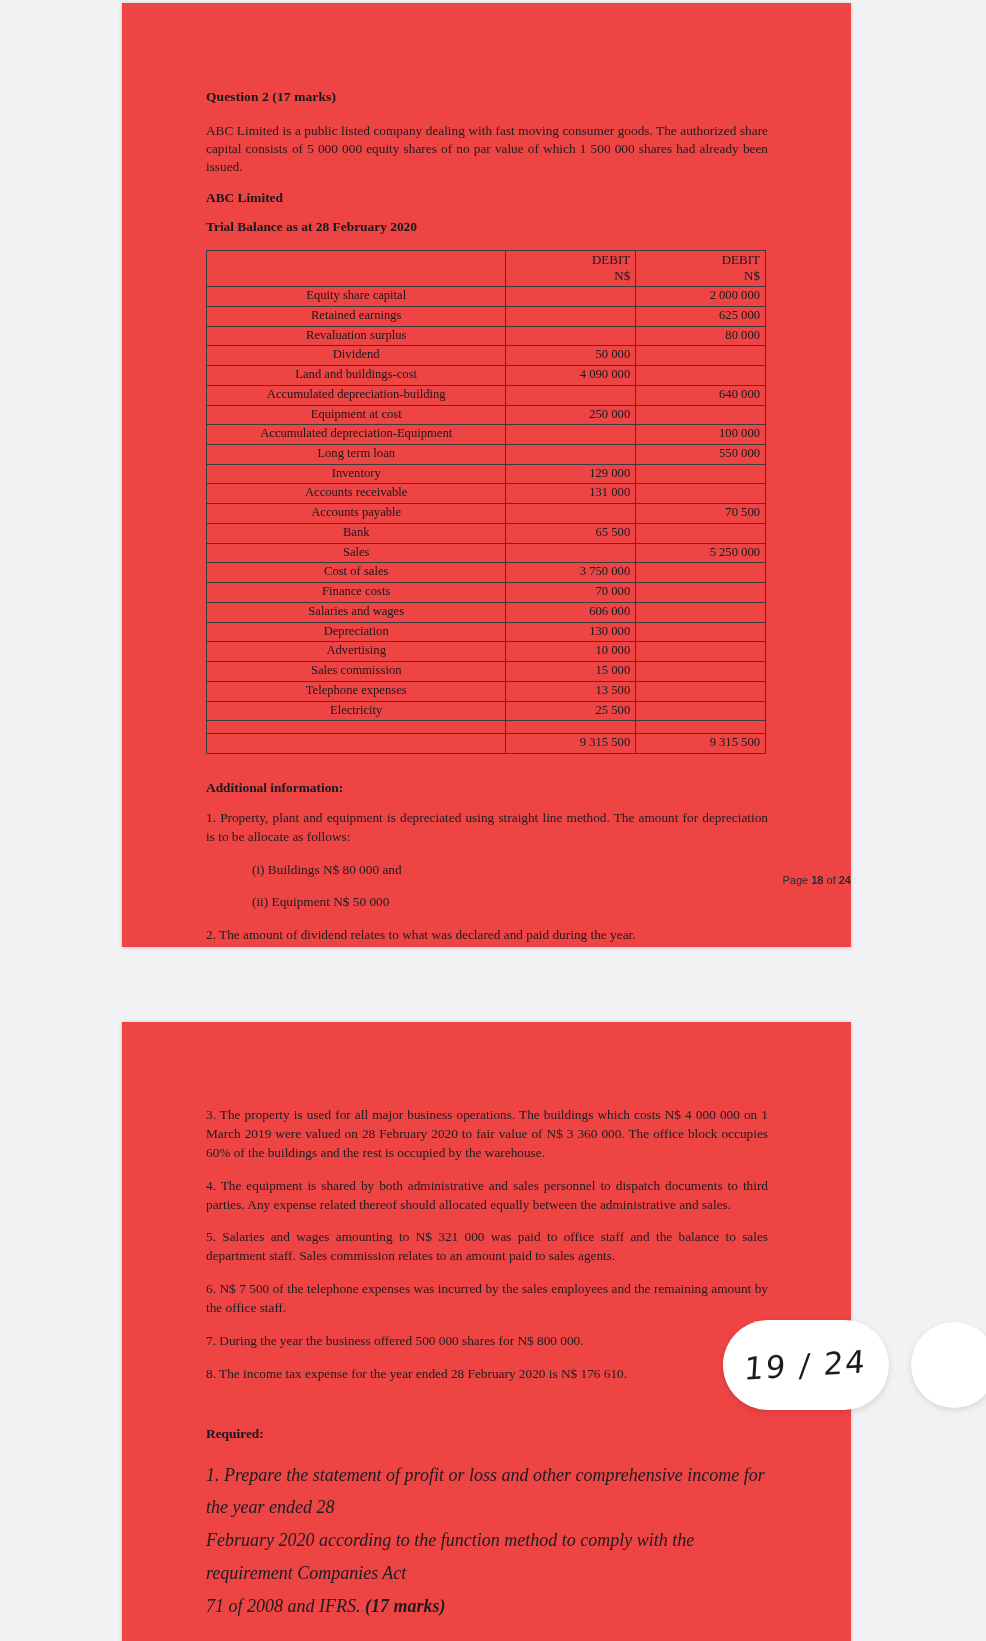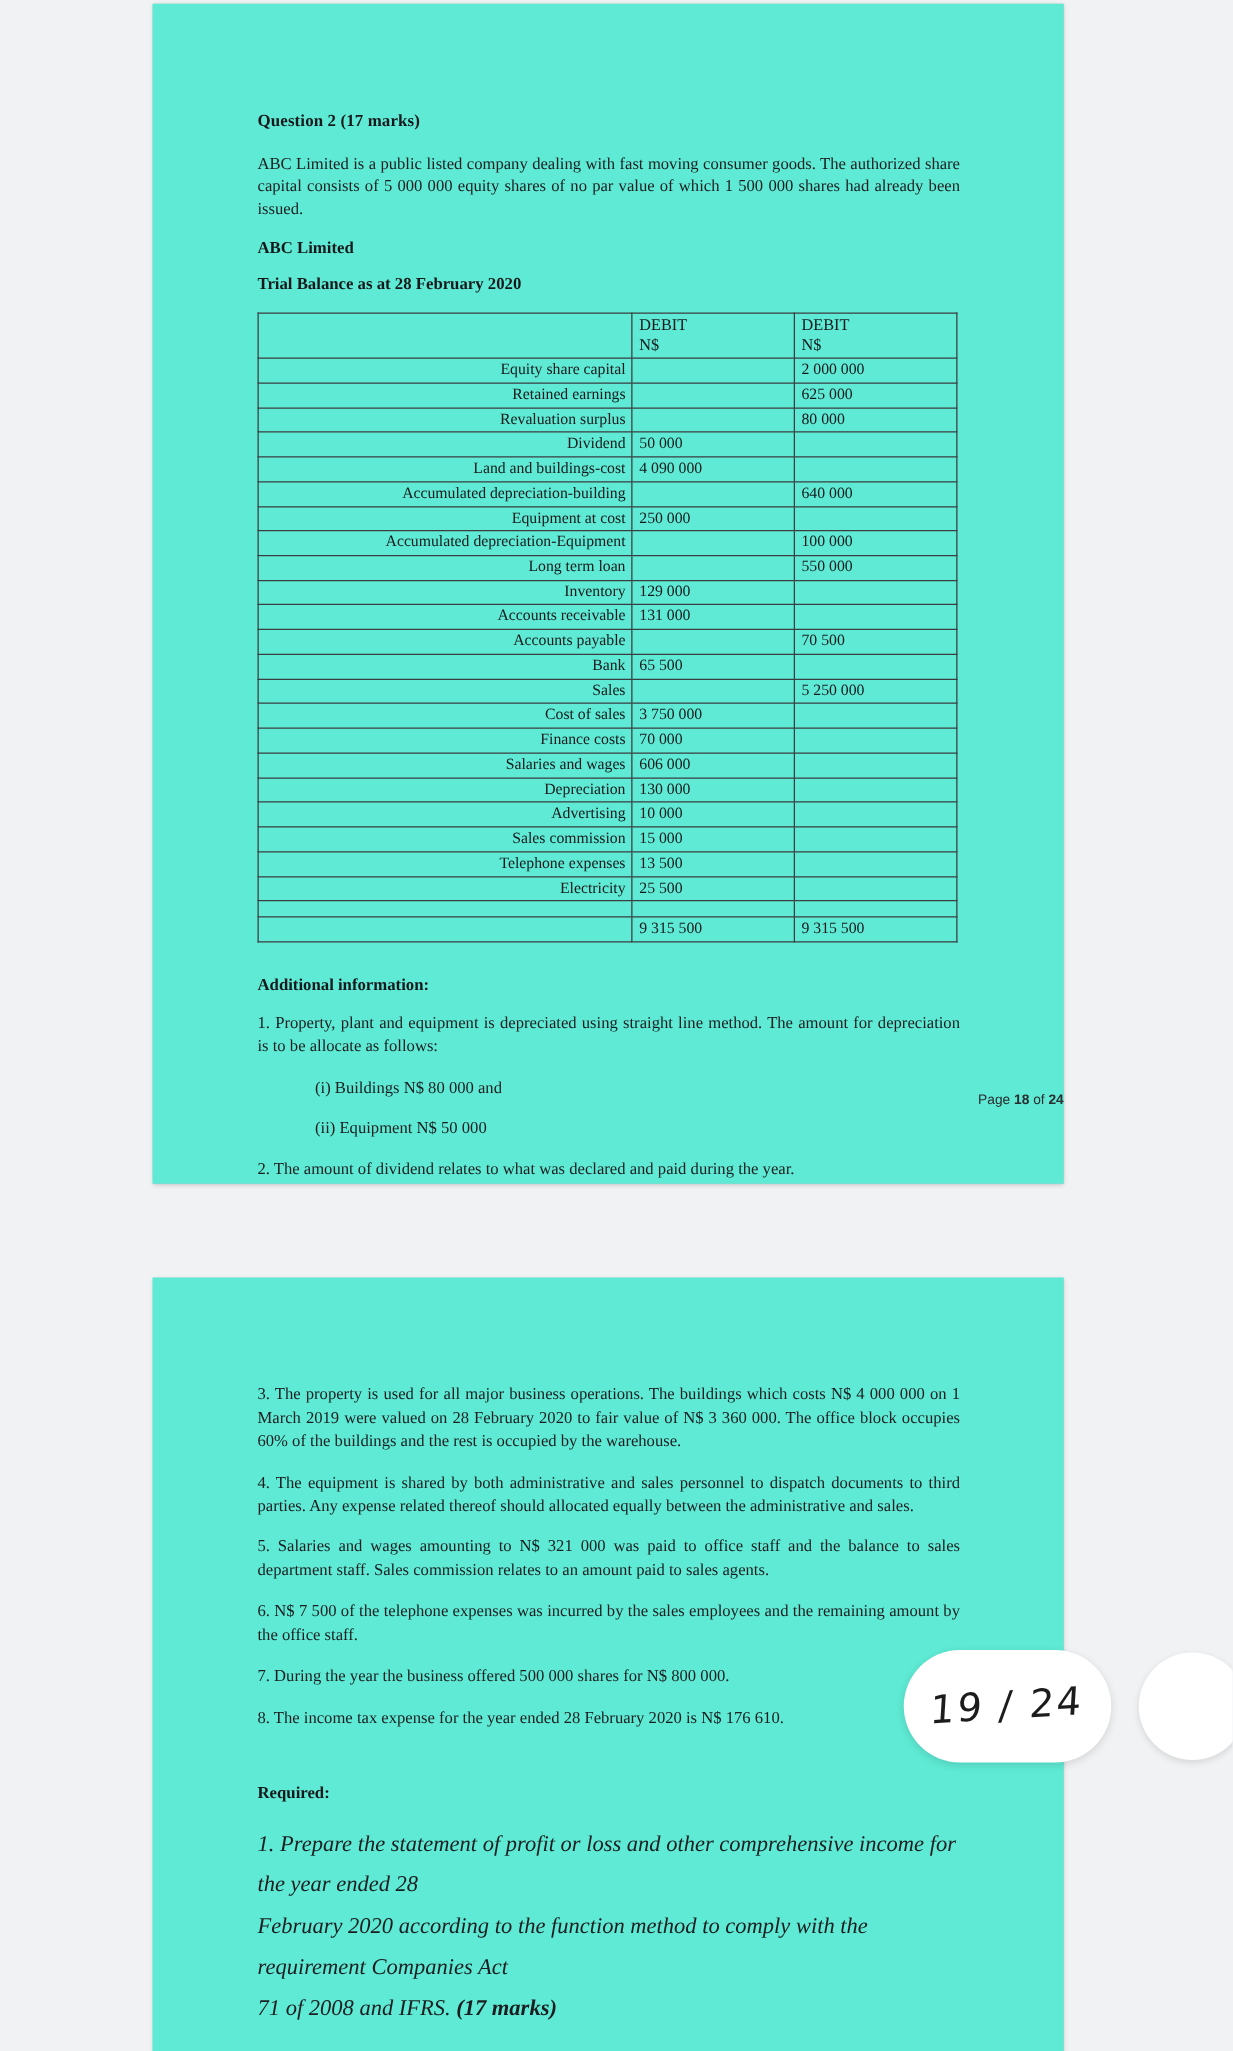--- a/index.html
+++ b/index.html
@@ -9,21 +9,21 @@
     background: #f1f2f4;
     font-family: "Liberation Serif", serif;
     overflow: hidden;
   }
   #root { position: relative; width: 986px; height: 1641px; }
 
   .page-card {
     position: absolute;
     left: 122px;
     width: 729px;
-    background: #5eead4;
+    background: #ef4444;
     box-shadow: 0 1px 4px rgba(0,0,0,0.17), 0 0 1px rgba(0,0,0,0.10);
   }
   #page-one { top: 3px; height: 944px; }
   #page-two { top: 1022px; height: 864px; }
 
   .page-inner { position: absolute; left: 84px; width: 562px; }
   #page-one .page-inner { top: 86px; }
   #page-two .page-inner { top: 84px; }
 
   h2.q-title {
@@ -56,22 +56,22 @@
     color: #17191c;
     margin-bottom: 4px;
   }
   table.tb td, table.tb th {
     border: 1px solid #3b3d40;
     padding: 1px 5px 2px 5px;
     line-height: 1.25;
     font-weight: normal;
     vertical-align: top;
   }
-  table.tb .col-desc { width: 300px; text-align: right; }
-  table.tb .col-num  { width: 130px; }
+  table.tb .col-desc { width: 300px; text-align: center; }
+  table.tb .col-num  { width: 130px; text-align: right; }
   th.hcell {
     font-weight: bold;
     font-size: 13px;
     text-align: left;
     padding: 2px 5px 3px 5px;
     line-height: 1.28;
   }
   th.hcell .cur { display: block; }
   td.total { font-weight: bold; border-top: 1px solid #3b3d40; }
   td.blank-row { height: 13px; }

